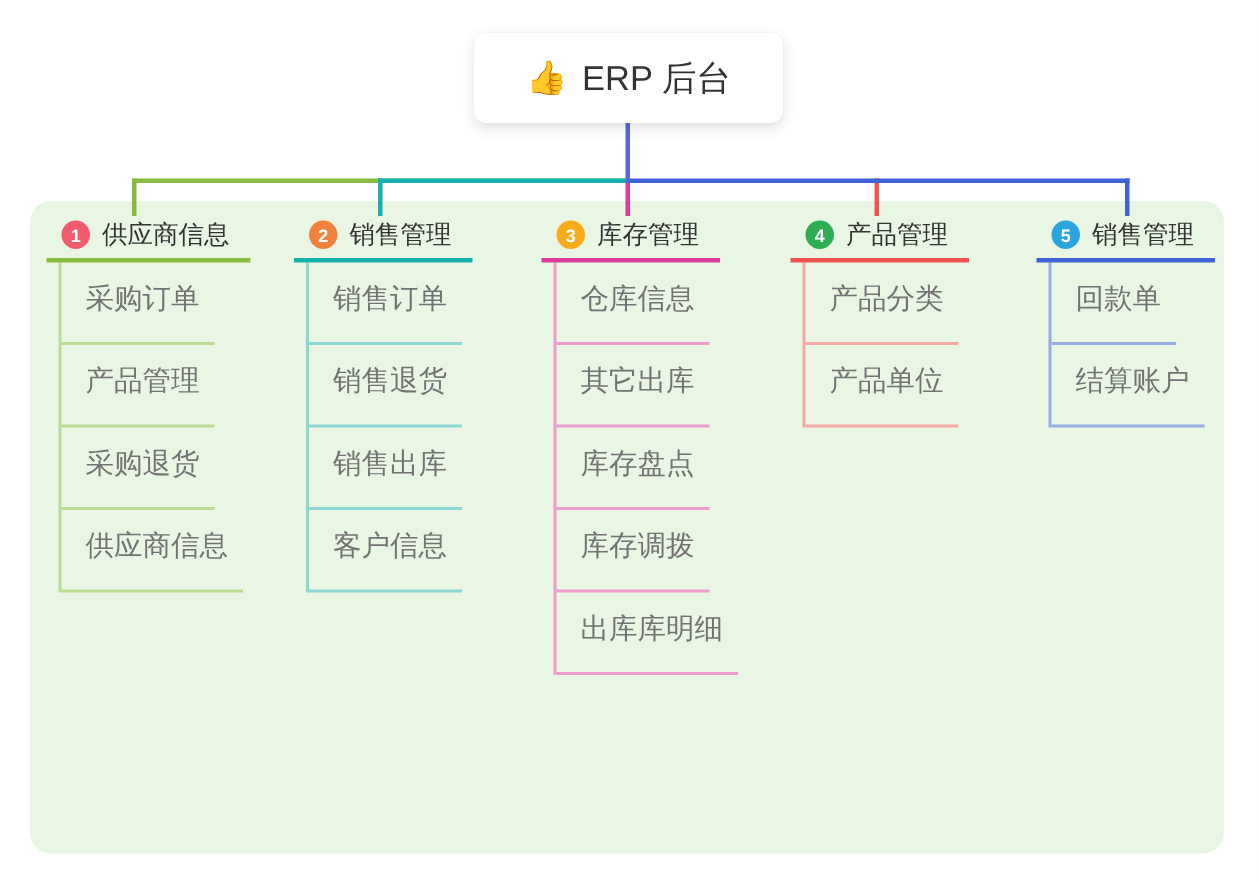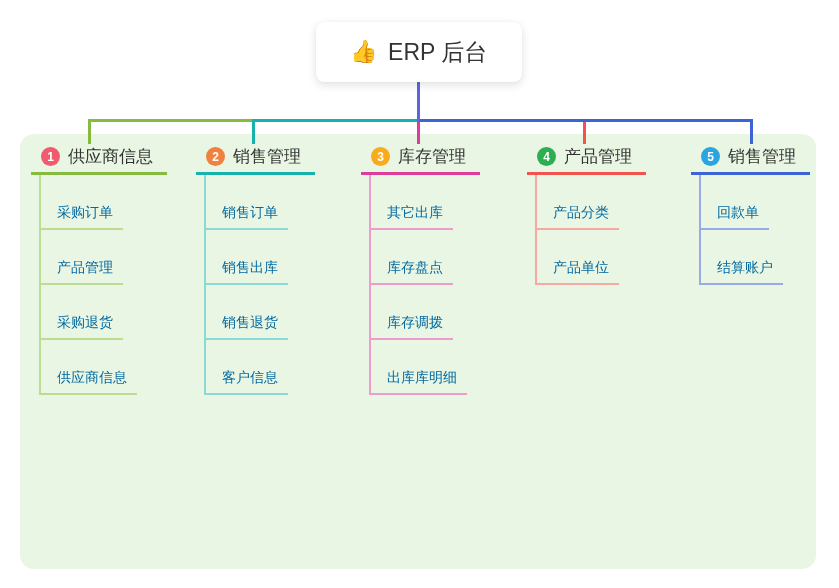--- a/index.html
+++ b/index.html
@@ -22,23 +22,23 @@
           --line:#888; --light:#bbb; --badge:#888;}
   .branch-title{box-sizing:border-box;display:inline-flex;align-items:center;gap:8px;
                 min-width:117px;height:32px;padding:0 14px 2px 10px;
                 border-bottom:3px solid var(--line);
                 font-size:17px;font-weight:500;color:#333;white-space:nowrap;cursor:pointer;}
   .badge{flex:0 0 auto;width:19px;height:19px;border-radius:50%;background:var(--badge);
          color:#fff;font-size:12px;font-weight:700;display:flex;align-items:center;
          justify-content:center;line-height:1;}
   .children{display:flex;flex-direction:column;align-items:flex-start;
             margin-left:8px;border-left:2px solid var(--light);}
-  .child{box-sizing:border-box;height:55px;display:flex;align-items:flex-end;
+  .child{box-sizing:border-box;height:55px;display:flex;align-items:center;
          padding:0 10px 6px 16px;border-bottom:2px solid var(--light);
-         font-size:14px;color:#0369a1;white-space:nowrap;cursor:pointer;}
+         font-size:19px;color:#737373;white-space:nowrap;cursor:pointer;}
 </style>
 </head>
 <body>
 
 <div class="canvas">
 
   <div class="panel"></div>
 
   <div class="line" style="left: 88px; top: 119px; width: 332px; height: 3px; background: rgb(134, 187, 64);"></div>
   <div class="line" style="left: 252px; top: 119px; width: 168px; height: 3px; background: rgb(23, 178, 173);"></div>
@@ -79,37 +79,40 @@
   <div class="branch" style="left: 196px; --line: #17B2AD; --light: #8BD8D4; --badge: #F0813E;">
     <div class="branch-title">
       <span class="badge">2</span>
       <span>销售管理</span>
     </div>
     <div class="children">
         <div class="child">
           <span>销售订单</span>
         </div>
         <div class="child">
-          <span>销售出库</span>
+          <span>销售退货</span>
         </div>
         <div class="child">
-          <span>销售退货</span>
+          <span>销售出库</span>
         </div>
         <div class="child">
           <span>客户信息</span>
         </div>
       </div>
   </div>
 
   <div class="branch" style="left: 361px; --line: #DE3C9B; --light: #F09BCD; --badge: #F8AC1C;">
     <div class="branch-title">
       <span class="badge">3</span>
       <span>库存管理</span>
     </div>
     <div class="children">
+        <div class="child">
+          <span>仓库信息</span>
+        </div>
         <div class="child">
           <span>其它出库</span>
         </div>
         <div class="child">
           <span>库存盘点</span>
         </div>
         <div class="child">
           <span>库存调拨</span>
         </div>
         <div class="child">

